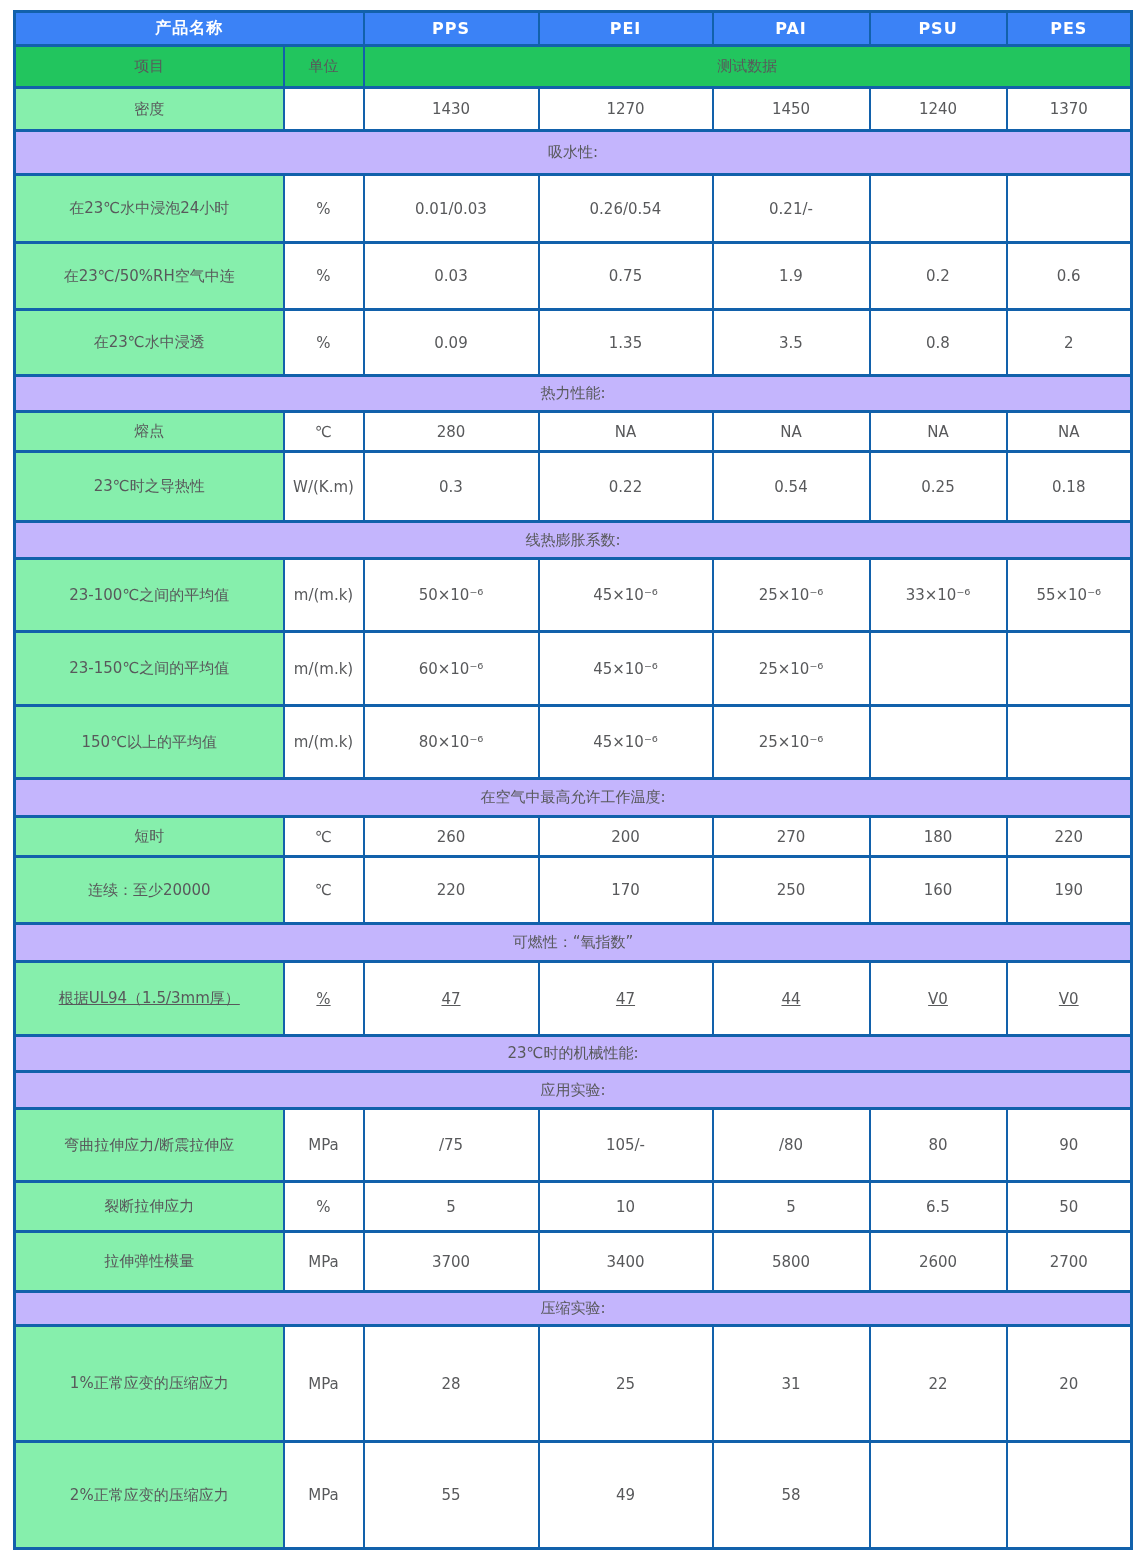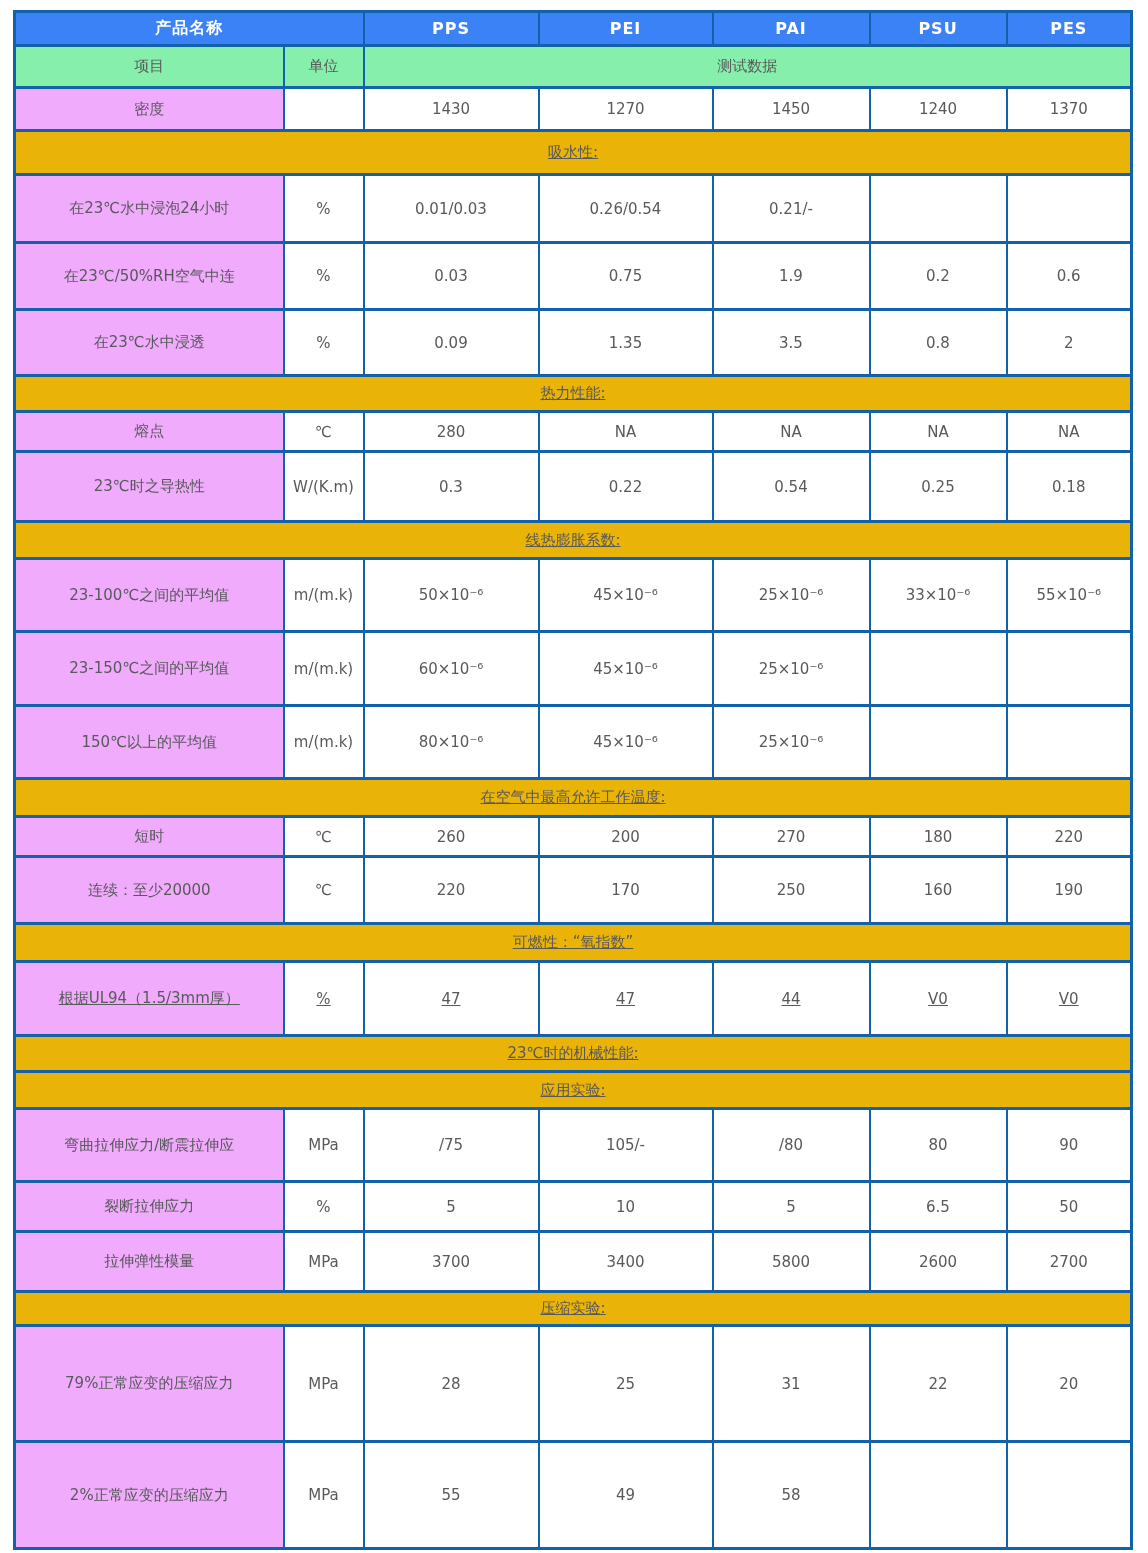--- a/index.html
+++ b/index.html
@@ -38,29 +38,28 @@
     color:#ffffff;
     font-weight:bold;
     font-size:16px;
     height:34px;
     letter-spacing:1px;
   }
   tr.subhead-row td{
     height:42px;
     font-size:15px;
     color:#58595b;
-    background:#86efac;
+    background:#22c55e;
   }
   td.section{
     text-align:left;
     padding-left:40px;
-    background:#eab308;
-    text-decoration:underline;
-  }
-  td.rowlabel{background:#f0abfc;}
+    background:#c4b5fd;
+  }
+  td.rowlabel{background:#86efac;}
   td.unit{background:#ffffff;}
   td.val{background:#ffffff;}
 </style>
 </head>
 <body>
 
 <div class="page">
   <table class="props">
     <colgroup>
       <col style="width:269px">
@@ -240,21 +239,21 @@
           <td class="val">3700</td>
           <td class="val">3400</td>
           <td class="val">5800</td>
           <td class="val">2600</td>
           <td class="val">2700</td>
         </tr>
         <tr style="height: 34px;">
           <td colspan="7" class="section">压缩实验:</td>
         </tr>
         <tr style="height: 116px;">
-          <td class="rowlabel">79%正常应变的压缩应力</td>
+          <td class="rowlabel">1%正常应变的压缩应力</td>
           <td class="unit">MPa</td>
           <td class="val">28</td>
           <td class="val">25</td>
           <td class="val">31</td>
           <td class="val">22</td>
           <td class="val">20</td>
         </tr>
         <tr style="height: 107px;">
           <td class="rowlabel">2%正常应变的压缩应力</td>
           <td class="unit">MPa</td>

